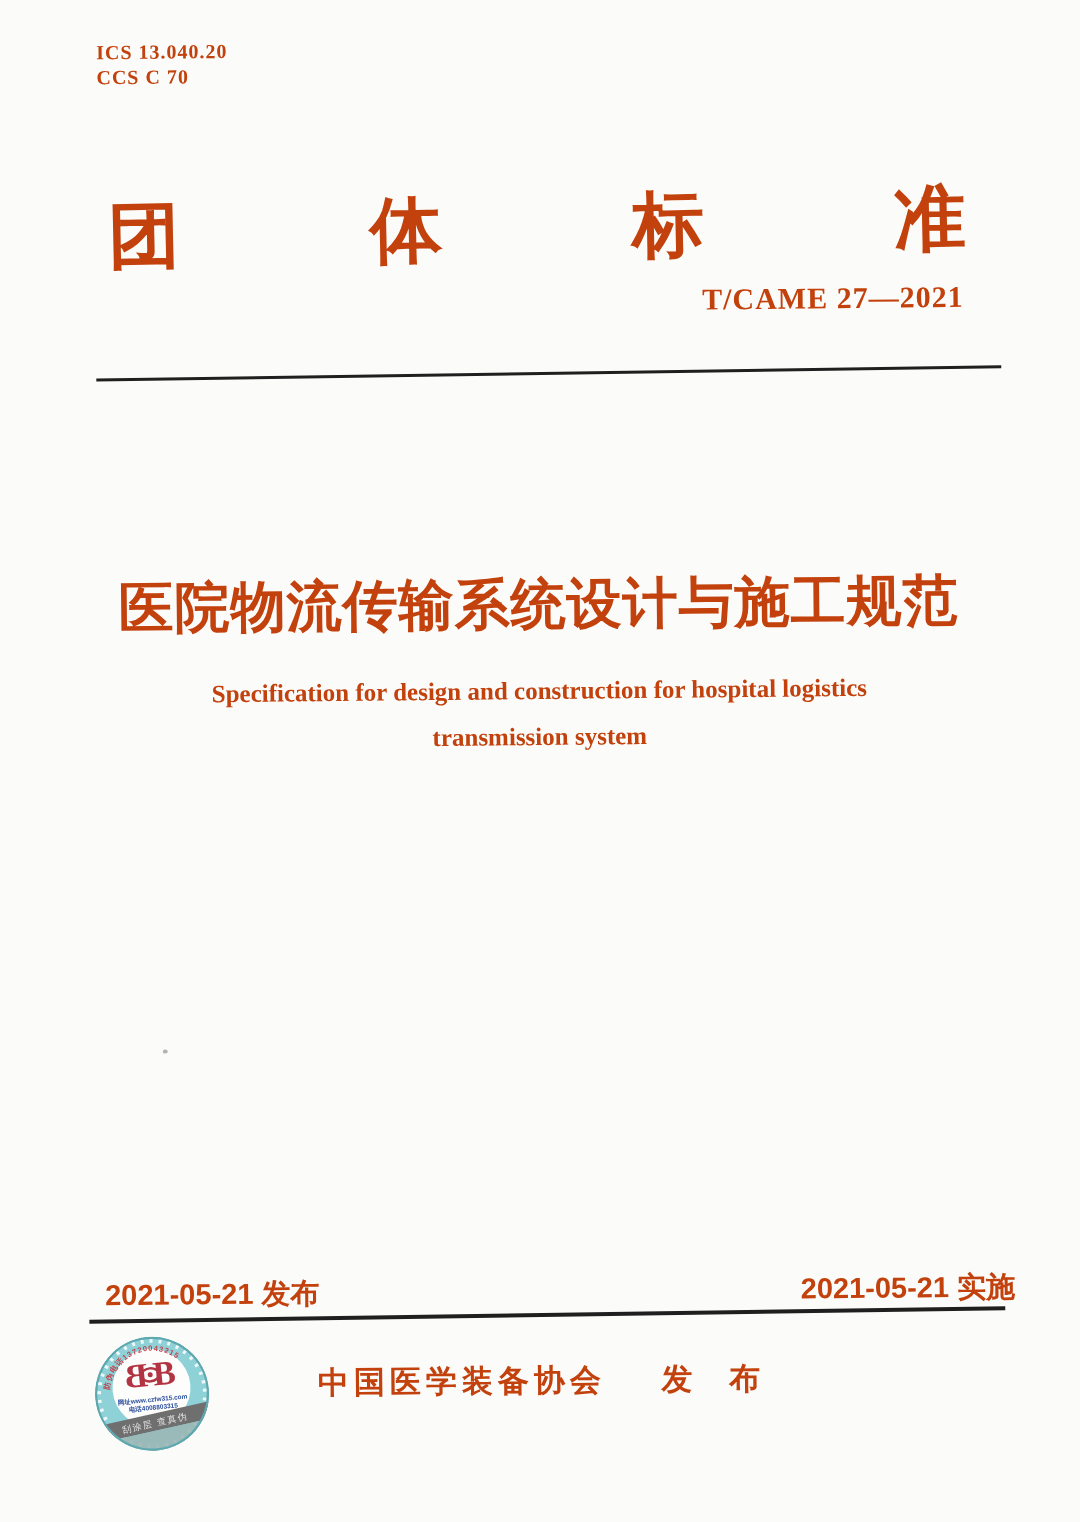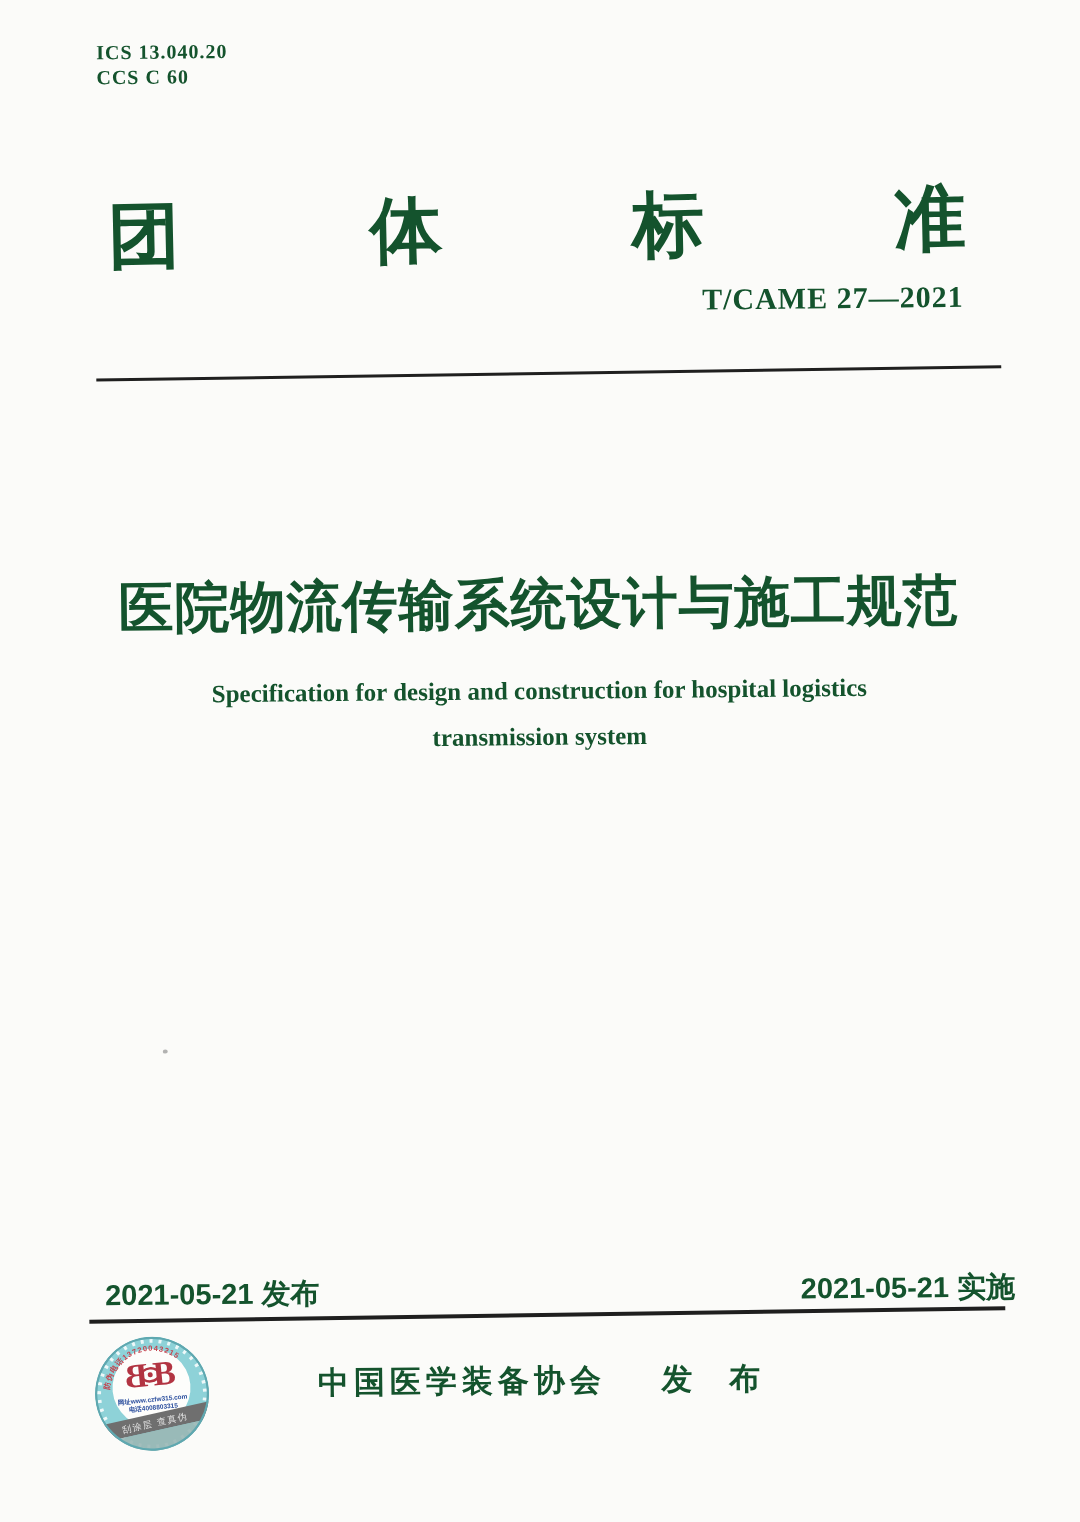--- a/index.html
+++ b/index.html
@@ -2,21 +2,21 @@
 <html><head>
 <meta charset="utf-8">
 <style>
   html,body{margin:0;padding:0;background:#e9e9e7;}
   .page{
     position:relative;
     width:1080px;height:1522px;
     background:#fbfbf9;
     overflow:hidden;
     font-family:"Liberation Sans",sans-serif;
-    color:#14532d;
+    color:#c2410c;
   }
   .skew{
     position:absolute;inset:0;
     transform:rotate(-0.55deg);
     transform-origin:50% 50%;
   }
   .ics-block{
     position:absolute;left:103px;top:36px;
     font-family:"Liberation Serif",serif;
     font-weight:700;font-size:20px;line-height:1.25;
@@ -69,21 +69,21 @@
     position:absolute;left:86px;top:1330px;width:120px;height:120px;
     transform:rotate(-5deg);
   }
 </style>
 </head>
 <body>
 
 <div class="page">
   <div class="skew">
 
-    <div class="ics-block"><span>ICS 13.040.20</span><br><span>CCS C 60</span></div>
+    <div class="ics-block"><span>ICS 13.040.20</span><br><span>CCS C 70</span></div>
 
     <div class="standard-type-row">
       <span>团</span>
       <span>体</span>
       <span>标</span>
       <span>准</span>
     </div>
 
     <div class="standard-code">T/CAME 27—2021</div>
 

